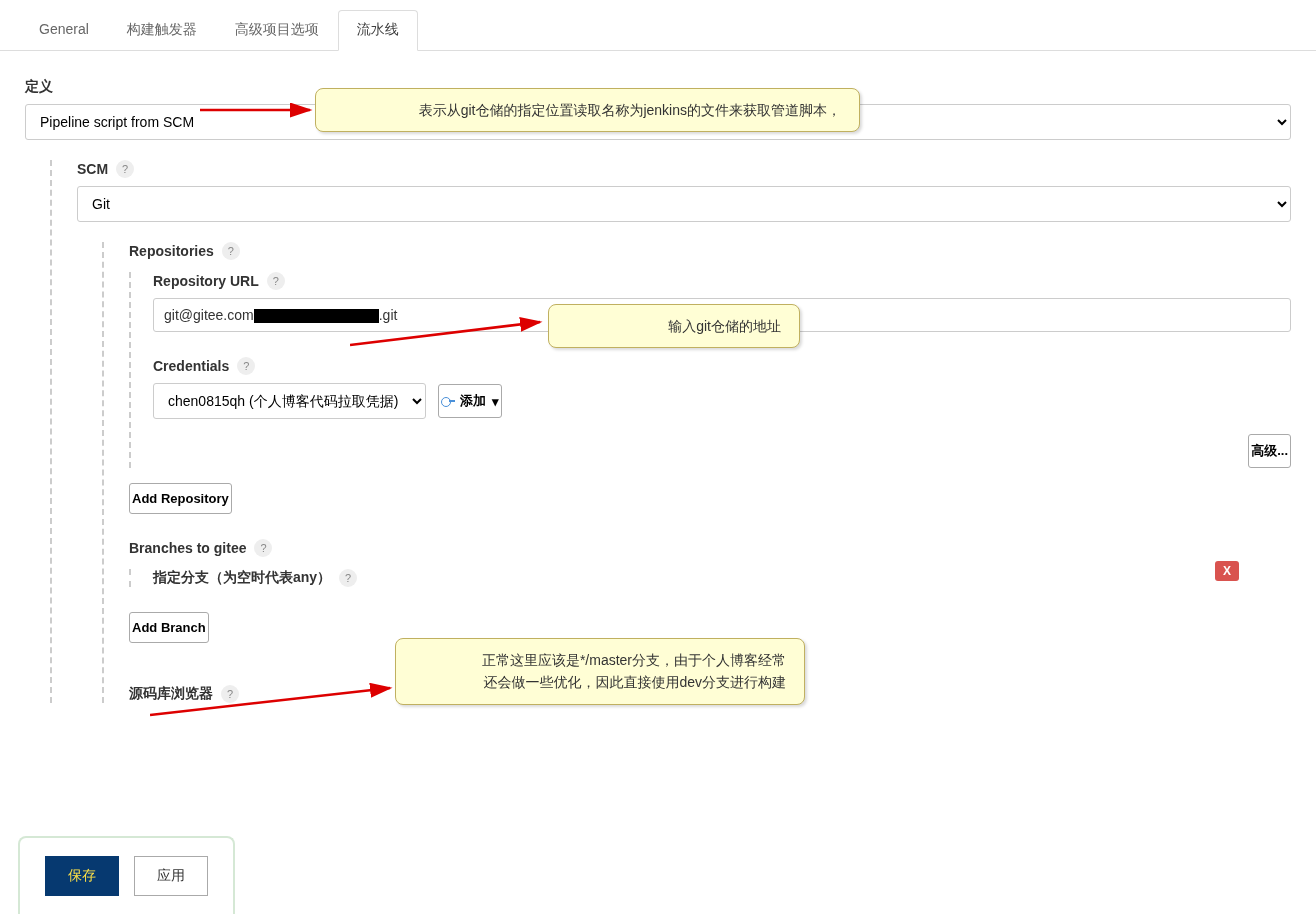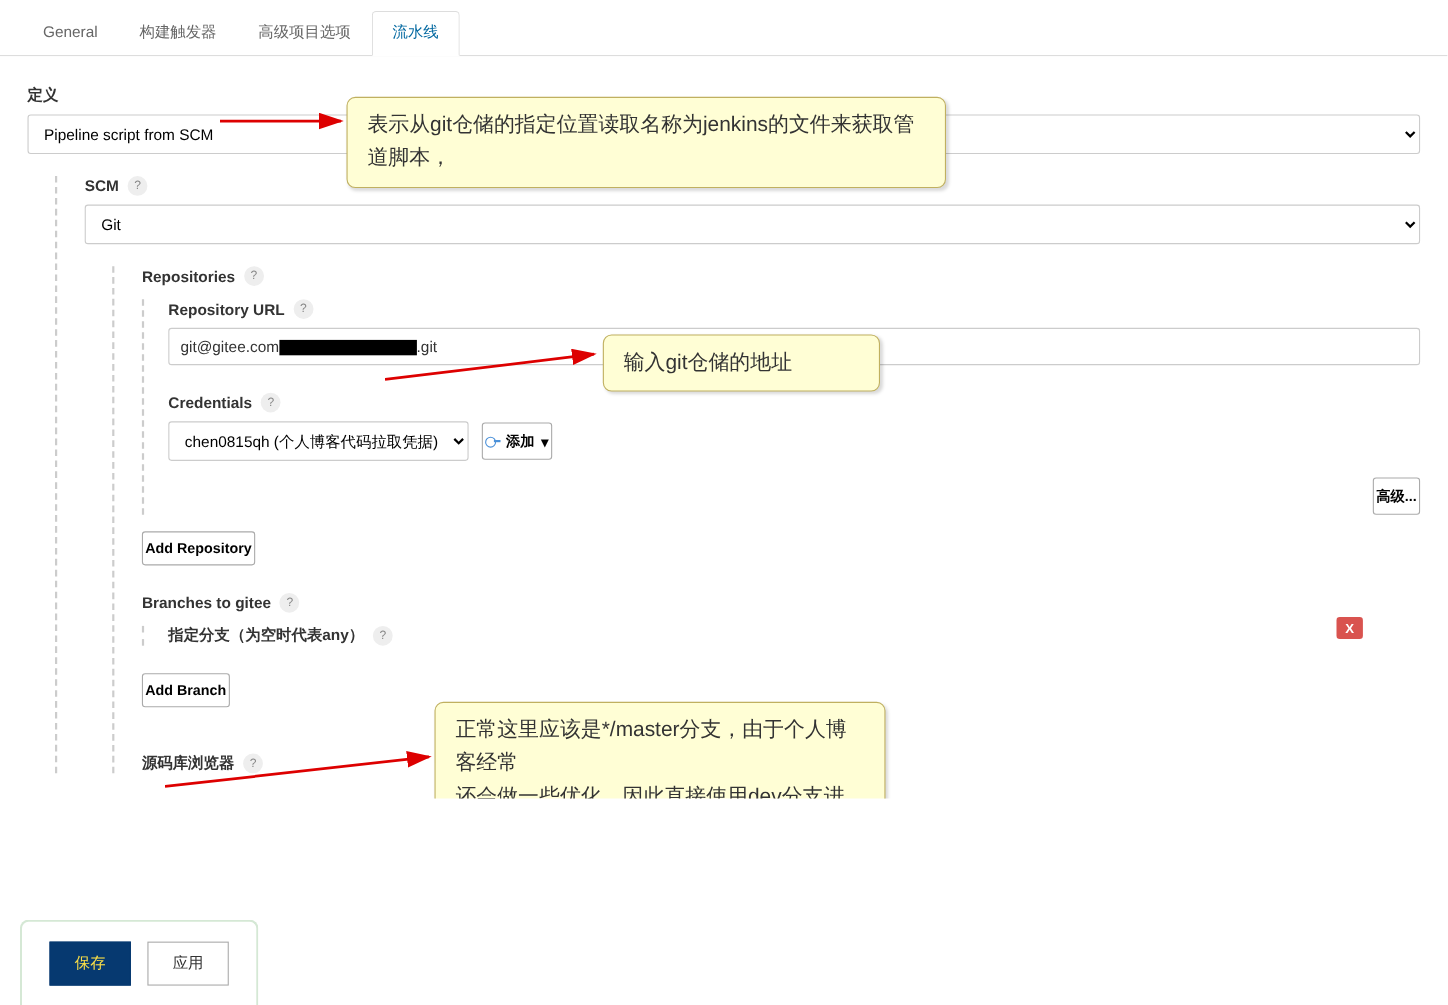--- a/index.html
+++ b/index.html
@@ -1,35 +1,35 @@
 <!DOCTYPE html>
 <html><head>
 <meta charset="utf-8">
 <style>
 * { box-sizing: border-box; margin: 0; padding: 0; }
 body { font-family: -apple-system, BlinkMacSystemFont, "Segoe UI", Arial, sans-serif; font-size: 14px; color: #333; background: #fff; }
 .container { width: 1316px; position: relative; }
 .tabs { display: flex; border-bottom: 1px solid #ddd; padding: 0 20px; margin-top: 10px; }
 .tab { padding: 10px 18px; color: #666; cursor: pointer; border: 1px solid transparent; }
-.tab.active { border: 1px solid #ddd; border-bottom: 1px solid #fff; background: #fff; border-radius: 4px 4px 0 0; margin-bottom: -1px; color: #0369a1; font-weight: 500; }
+.tab.active { border: 1px solid #ddd; border-bottom: 1px solid #fff; background: #fff; border-radius: 4px 4px 0 0; margin-bottom: -1px; color: #404040; font-weight: 500; }
 .content { padding: 15px 25px; }
 .label-row { display: flex; align-items: center; margin: 12px 0 8px; font-weight: 600; color: #333; }
 .help-icon { display: inline-flex; align-items: center; justify-content: center; width: 18px; height: 18px; border-radius: 50%; background: #eee; color: #888; font-size: 11px; margin-left: 8px; font-weight: normal; cursor: pointer; }
 select { width: 100%; padding: 8px 10px; border: 1px solid #ccc; border-radius: 3px; font-size: 14px; background: #fff; cursor: pointer; }
 input[type=text] { width: 100%; padding: 8px 10px; border: 1px solid #ccc; border-radius: 3px; font-size: 14px; }
 .indent { margin-left: 25px; border-left: 2px dashed #ccc; padding-left: 25px; }
 .dotted-indent { margin-left: 0; border-left: 2px dashed #ccc; padding-left: 22px; }
 .btn { display: inline-flex; align-items: center; padding: 7px 2px; border: 1px solid #aaa; border-radius: 3px; background: #fff; cursor: pointer; font-size: 13px; font-weight: 600; }
 .btn-primary { background: #063970; color: #fde047; border: 1px solid #063970; padding: 10px 22px; font-size: 14px; }
 .btn-secondary { background: #fff; color: #333; border: 1px solid #aaa; padding: 10px 22px; font-size: 14px; }
 .key-icon { display: inline-block; width: 14px; height: 8px; margin-right: 5px; position: relative; }
 .key-icon::before { content: ""; position: absolute; left: 0; top: 0; width: 8px; height: 8px; border: 1.5px solid #4a90d9; border-radius: 50%; }
 .key-icon::after { content: ""; position: absolute; left: 8px; top: 3px; width: 6px; height: 2px; background: #4a90d9; }
 .right-area { display: flex; justify-content: flex-end; margin: 15px 0; }
-.callout { position: absolute; background: #fffed5; border: 1px solid #c0b060; border-radius: 8px; padding: 10px 18px; font-size: 19px; text-align: left; line-height: 1.6; box-shadow: 2px 2px 3px rgba(0,0,0,0.15); z-index: 10; }
+.callout { position: absolute; background: #fffed5; border: 1px solid #c0b060; border-radius: 8px; padding: 10px 18px; font-size: 14px; text-align: right; line-height: 1.6; box-shadow: 2px 2px 3px rgba(0,0,0,0.15); z-index: 10; }
 .arrow { position: absolute; z-index: 5; }
 .delete-btn { position: absolute; right: 52px; width: 24px; height: 20px; background: #d9534f; color: #fff; border-radius: 3px; display: flex; align-items: center; justify-content: center; font-weight: bold; font-size: 12px; cursor: pointer; }
 .footer-bar { position: fixed; bottom: 0; left: 18px; background: #fff; border: 2px solid #d5e8d5; border-bottom: none; border-radius: 8px 8px 0 0; padding: 18px 25px; display: flex; gap: 15px; z-index: 20; }
 .cred-row { display: flex; align-items: center; gap: 12px; }
 .cred-select { width: auto; min-width: 260px; }
 .redacted { display: inline-block; background: #000; width: 125px; height: 14px; vertical-align: middle; }
 </style>
 </head>
 <body>
 

